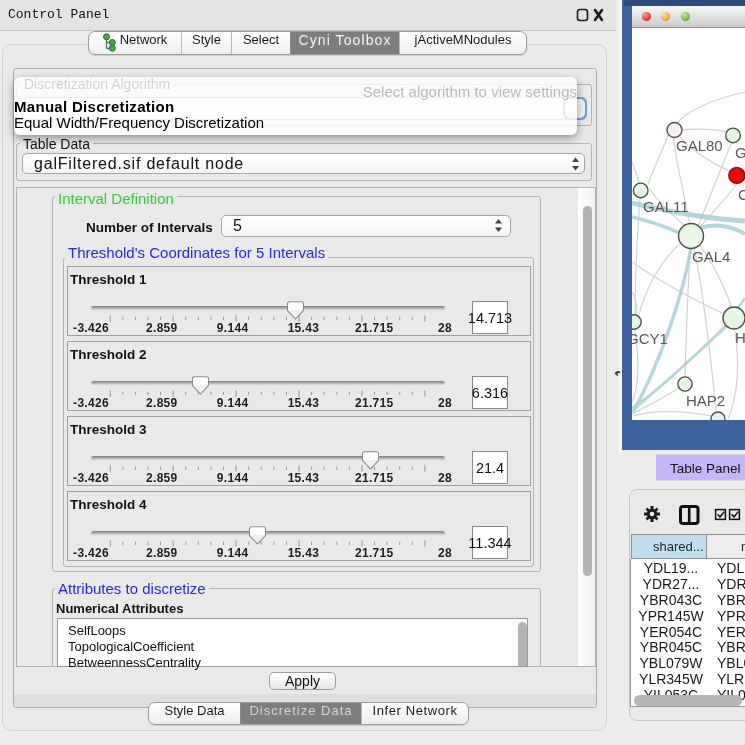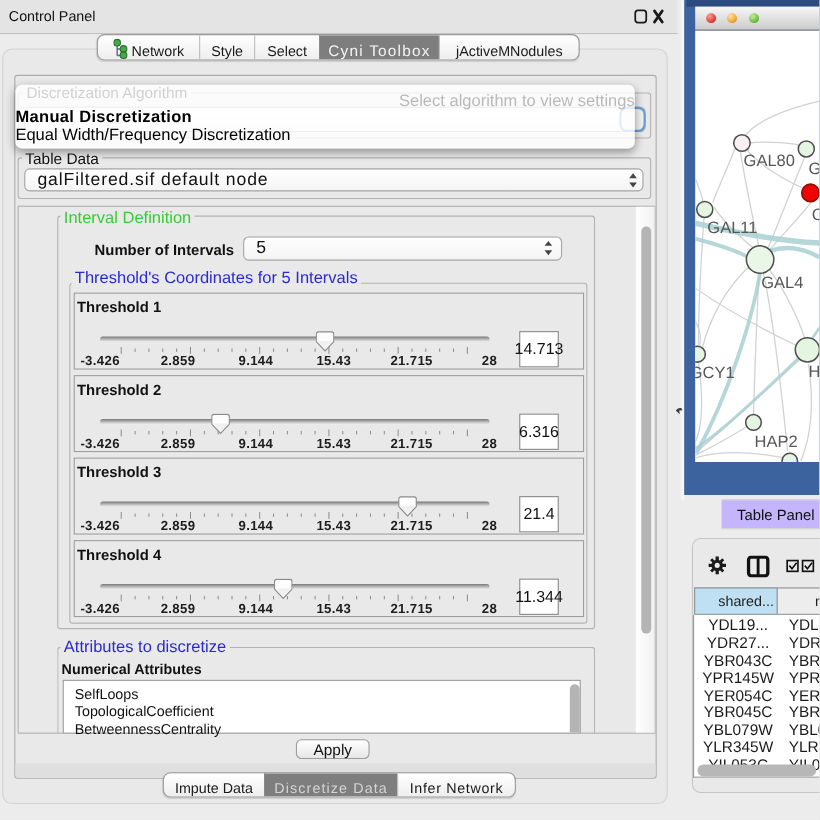--- a/index.html
+++ b/index.html
@@ -1,24 +1,24 @@
 <!DOCTYPE html>
 <html><head><meta charset="utf-8"><style>
 *{margin:0;padding:0;box-sizing:border-box;}
 html,body{width:745px;height:745px;overflow:hidden;background:#ececec;
   font-family:"Liberation Sans",sans-serif;-webkit-font-smoothing:antialiased;}
 .ab{position:absolute;}
 #page{position:relative;width:745px;height:745px;}
 
-#titlebar{left:0;top:0;width:616px;height:31px;background:#e4e4e4;border-bottom:1px solid #c3c3c3;}
+#titlebar{left:0;top:0;width:616px;height:31px;background:#e4e4e4;border-bottom:1px solid #c3c3c3;font-family:Liberation Mono, monospace;}
 #titlebar .t{position:absolute;left:8px;top:7px;font-size:13px;color:#111;}
 
 .seg{position:absolute;display:flex;border:1px solid #9b9b9b;border-radius:7px;overflow:hidden;
   background:linear-gradient(#ffffff,#eeeeee);box-shadow:0 1px 1px rgba(0,0,0,0.12);}
-.seg .s{display:flex;align-items:flex-end;justify-content:center;font-size:13px;color:#1a1a1a;
+.seg .s{display:flex;align-items:flex-start;justify-content:center;font-size:13px;color:#1a1a1a;
   border-left:1px solid #bcbcbc;white-space:nowrap;}
 .seg .s:first-child{border-left:none;}
 .seg .sel{background:#7e7e7e;color:#ececec;border-left-color:#8a8a8a;}
 
 #outerpanel{left:2px;top:44px;width:605px;height:687px;background:#e9e9e9;border:1px solid #d2d2d2;border-radius:9px;}
 #innerpanel{left:13px;top:68px;width:584px;height:640px;background:#e9e9e9;border:1px solid #adadad;border-radius:3px;}
 .group{position:absolute;border:1px solid #b3b3b3;border-radius:3px;}
 .glabel{position:absolute;padding:0 3px;background:#e9e9e9;font-size:13px;white-space:nowrap;}
 .combo{position:absolute;background:linear-gradient(#ffffff,#f4f4f4);border:1px solid #a6a6a6;border-radius:5px;
   font-size:16px;color:#111;display:flex;align-items:center;padding-left:11px;}
@@ -317,21 +317,21 @@
     <div style="margin-top:4px;">SelfLoops</div>
     <div>TopologicalCoefficient</div>
     <div>BetweennessCentrality</div>
   </div>
   <div class="vthumb" style="left:518px;top:622px;height:44px;border-radius:5px 5px 0 0;"></div>
 
   <div class="ab" id="innerbottom"></div>
   <div class="ab" id="applybtn">Apply</div>
 
   <div class="seg" style="left:148px;top:702px;height:23px;">
-    <div class="s" style="width:91px;">Impute Data</div>
+    <div class="s" style="width:91px;">Style Data</div>
     <div class="s sel" style="width:121px;color:#d4d4d4;letter-spacing:1px;">Discretize Data</div>
     <div class="s" style="width:107px;letter-spacing:0.6px;">Infer Network</div>
   </div>
 
   <div class="ab" id="popup">
     <div class="r1">Select algorithm to view settings</div>
     <div class="r2">Manual Discretization</div>
     <div class="r3">Equal Width/Frequency Discretization</div>
   </div>
 

